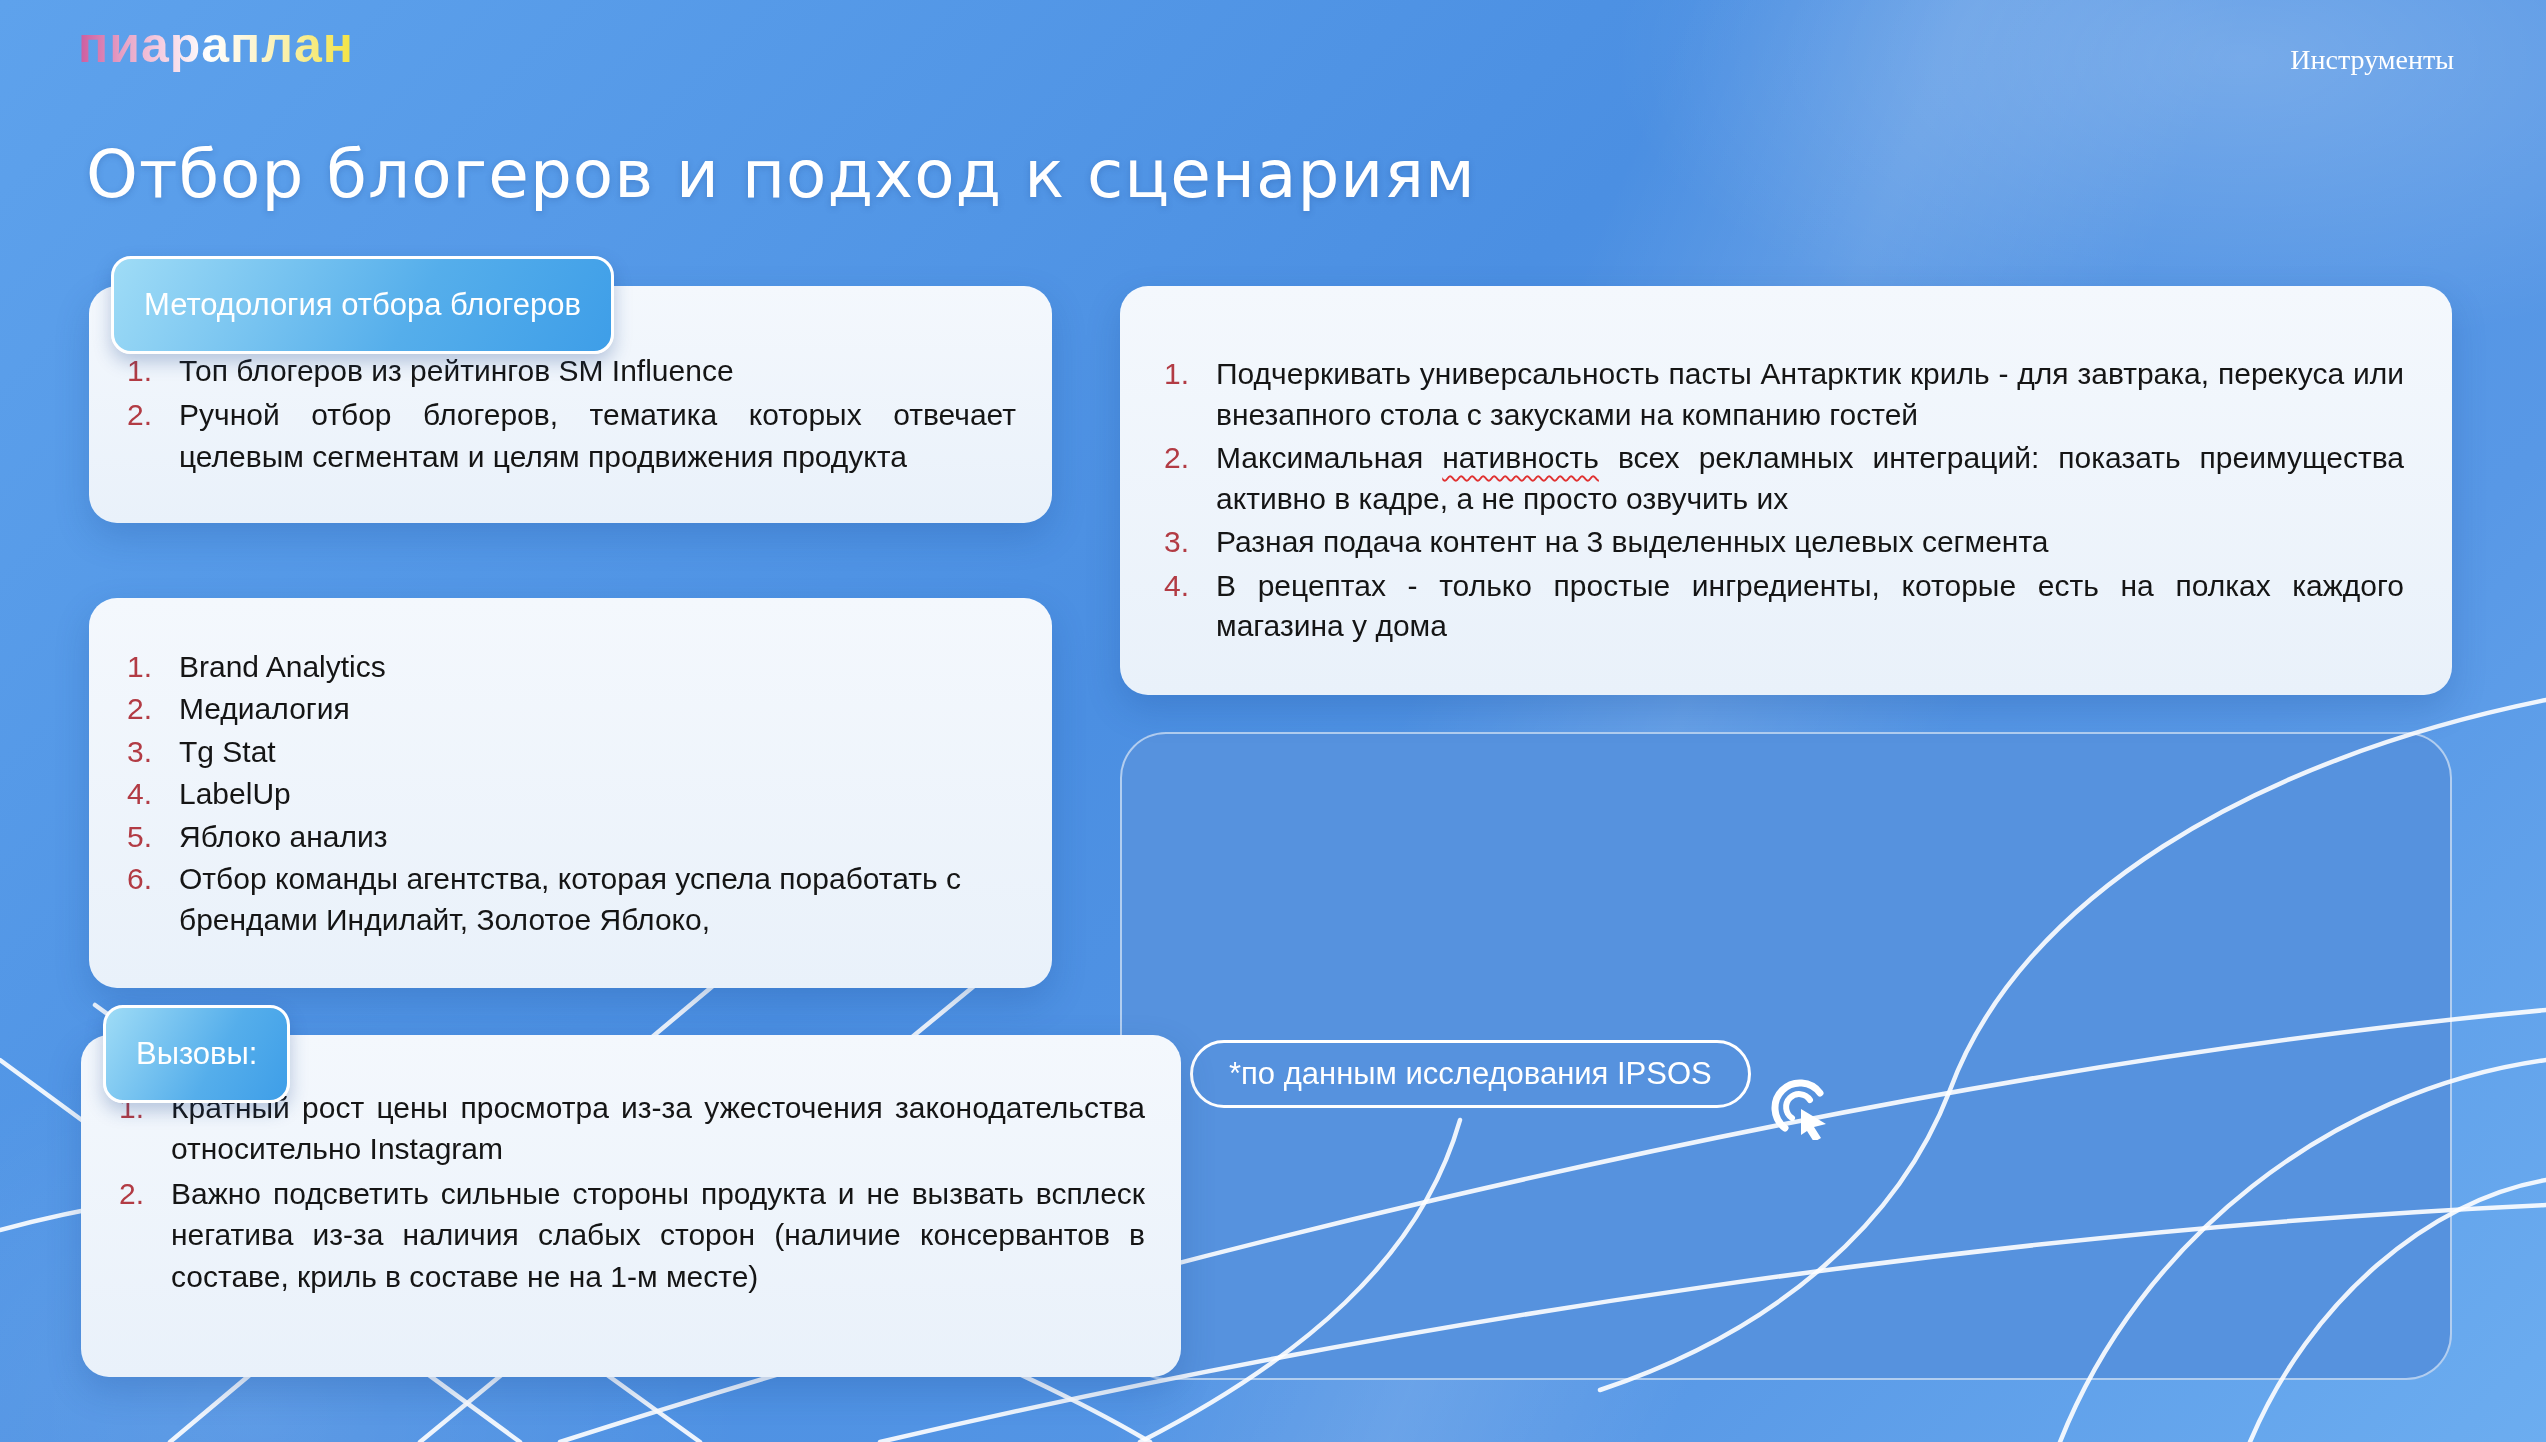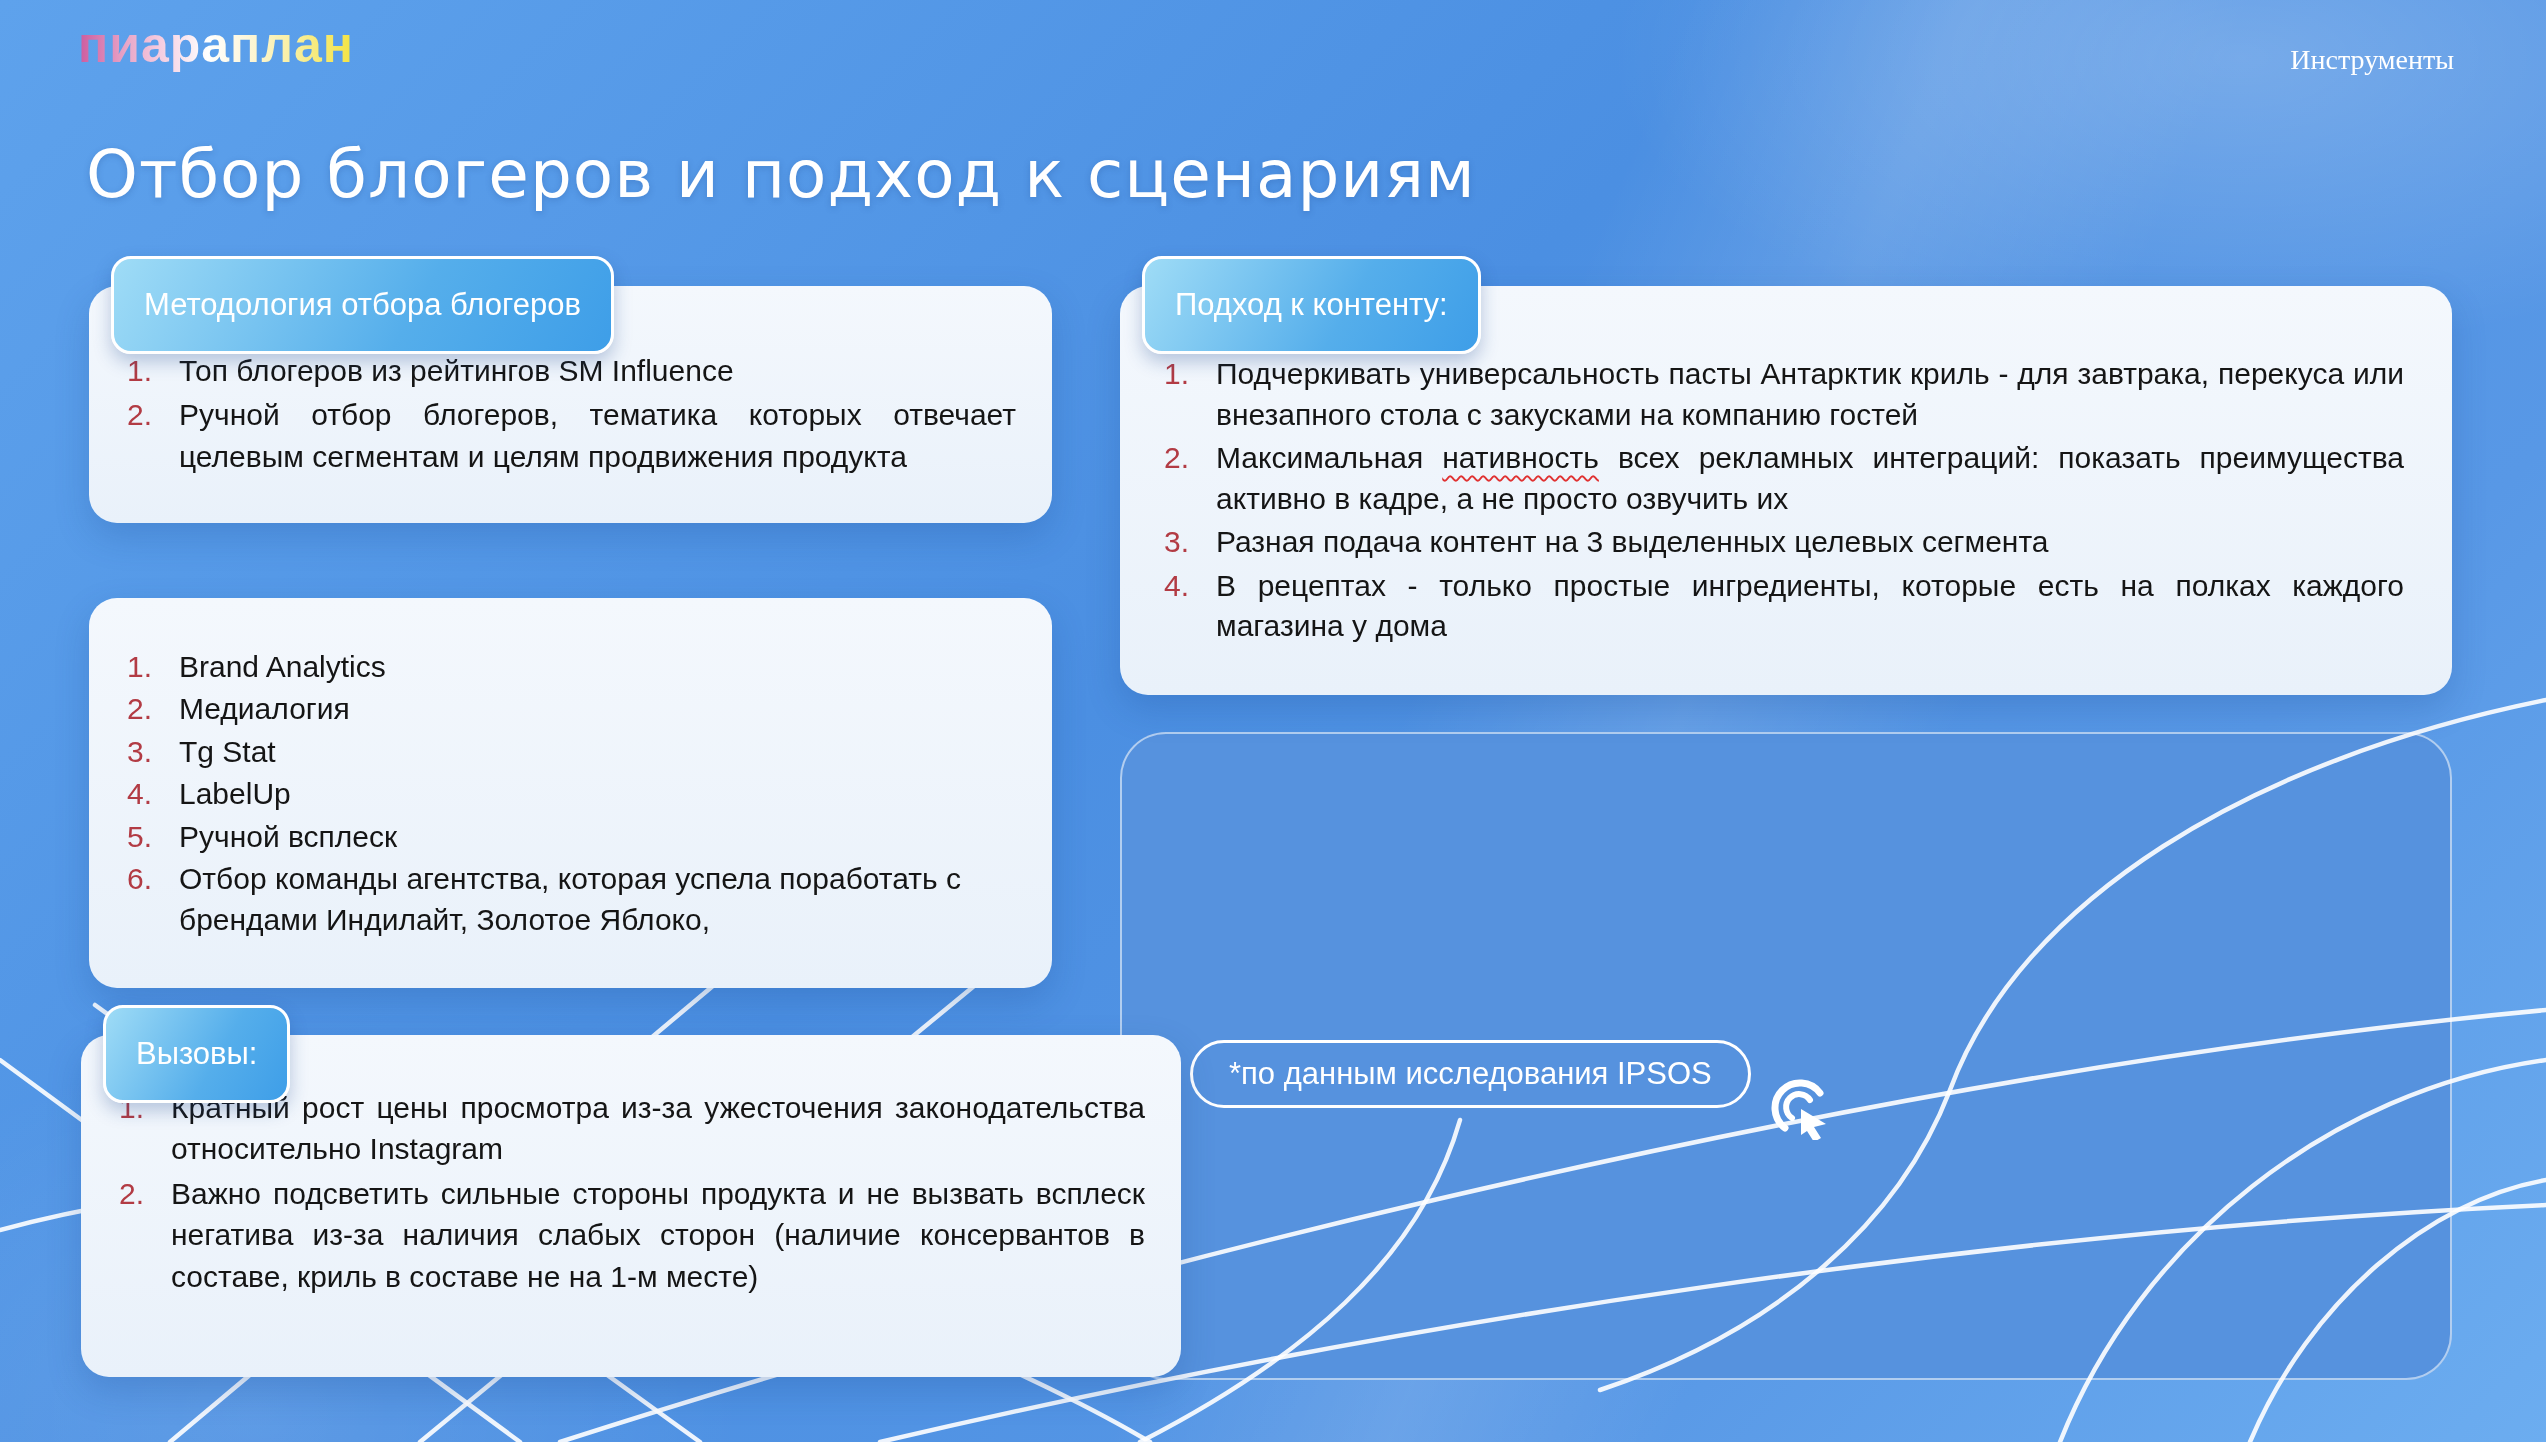--- a/index.html
+++ b/index.html
@@ -132,35 +132,34 @@
       <li class="justify">Ручной отбор блогеров, тематика которых отвечает целевым сегментам и целям продвижения продукта</li>
     </ol>
   </div>
 
   <div class="card card-tools">
     <ol class="num-list">
       <li>Brand Analytics</li>
       <li>Медиалогия</li>
       <li>Tg Stat</li>
       <li>LabelUp</li>
-      <li>Ручной всплеск</li>
+      <li>Яблоко анализ</li>
       <li>Отбор команды агентства, которая успела поработать с брендами Индилайт, Золотое Яблоко,</li>
     </ol>
   </div>
 
   <div class="card card-challenges">
     <div class="badge">Вызовы:</div>
     <ol class="num-list">
       <li class="justify">Кратный рост цены просмотра из-за ужесточения законодательства относительно Instagram</li>
       <li class="justify">Важно подсветить сильные стороны продукта и не вызвать всплеск негатива из-за наличия слабых сторон (наличие консервантов в составе, криль в составе не на 1-м месте)</li>
     </ol>
   </div>
 
   <div class="card card-content">
-    <div class="badge">Подход к контенту:</div>
     <ol class="num-list">
       <li class="justify">Подчеркивать универсальность пасты Антарктик криль - для завтрака, перекуса или внезапного стола с закусками на компанию гостей</li>
       <li class="justify"><span>Максимальная </span><span class="spell-error">нативность</span><span> всех рекламных интеграций: показать преимущества активно в кадре, а не просто озвучить их</span></li>
       <li>Разная подача контент на 3 выделенных целевых сегмента</li>
       <li class="justify">В рецептах - только простые ингредиенты, которые есть на полках каждого магазина у дома</li>
     </ol>
   </div>
 
 </div>
 

